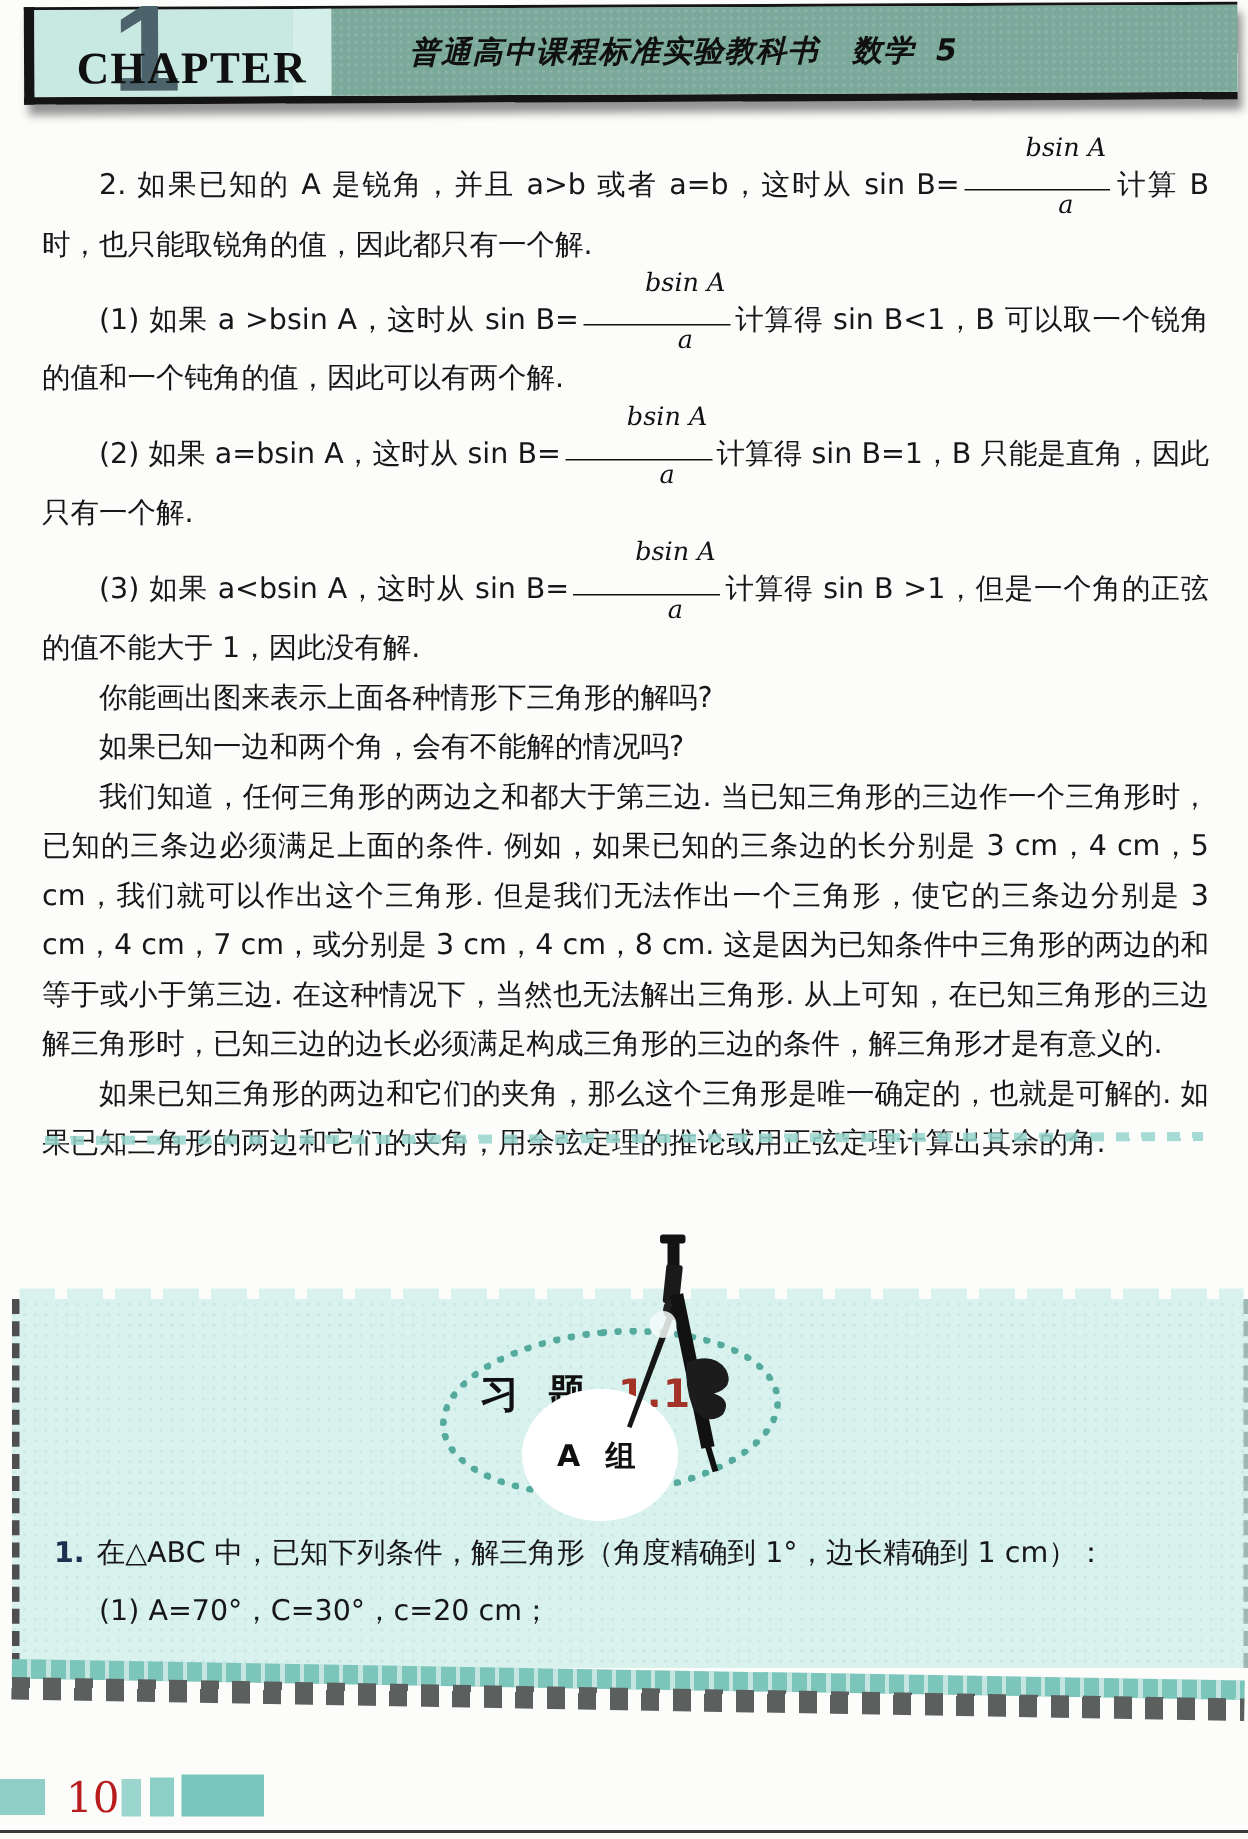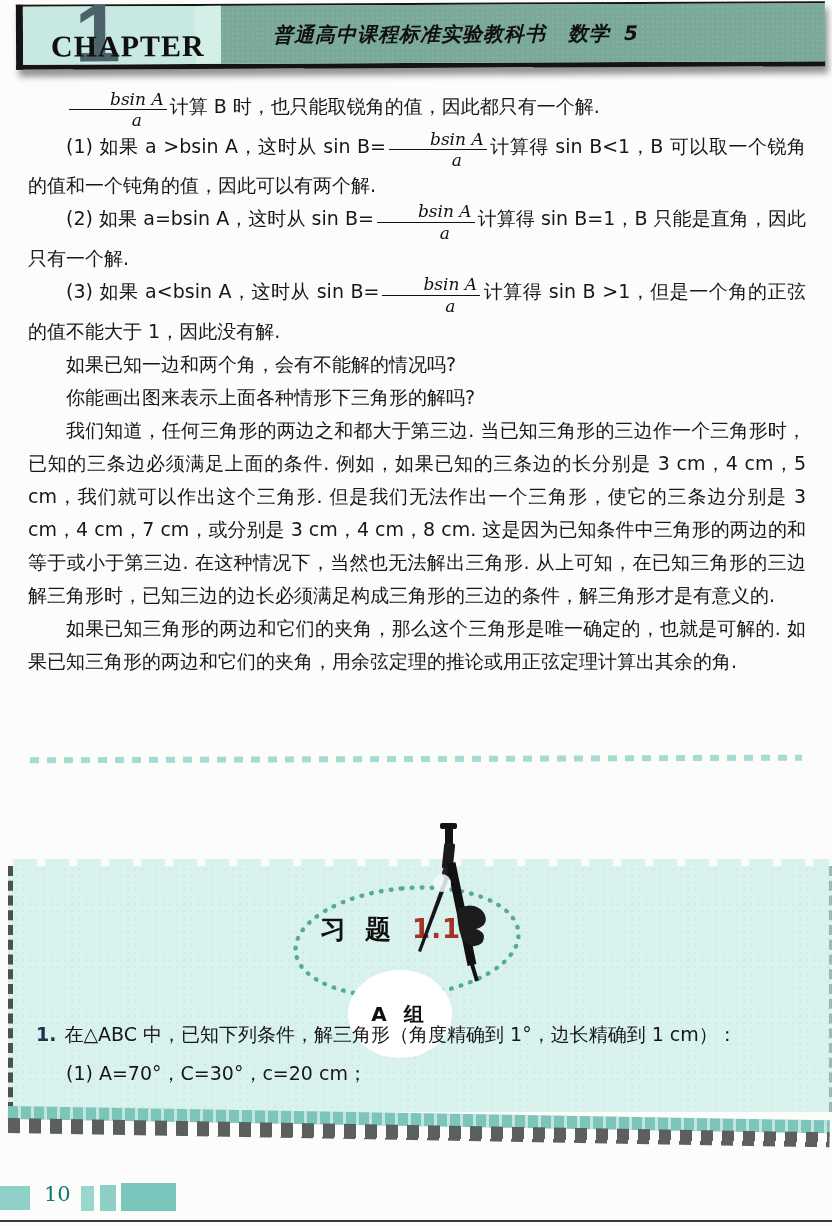--- a/index.html
+++ b/index.html
@@ -20,21 +20,21 @@
              background-image:radial-gradient(rgba(255,255,255,.12) 1px,transparent 1px);background-size:5px 5px;}
   .book-title{font-weight:bold;font-style:italic;font-size:20px;color:#101010;letter-spacing:1px;}
   .book-title .gap{display:inline-block;width:22px;}
 
   
   .bodytext{position:absolute;left:28px;top:90px;width:778px;font-size:19px;line-height:33px;
             color:#171717;text-align:justify;}
   .bodytext p{margin:0;text-indent:2em;}
   .frac{display:inline-block;vertical-align:-13px;text-align:center;margin:0 3px;line-height:1.08;
         font-family:"DejaVu Serif",serif;font-style:italic;font-size:17px;color:#111;}
-  .frac .num{display:block;border-bottom:1.5px solid #111;padding:0 3px 1px;}
+  .frac .num{display:block;border-bottom:1.5px solid #111;padding:0 3px 18px;}
   .frac .den{display:block;padding-top:1px;}
 
   
   .sep{position:absolute;left:30px;top:756px;width:772px;height:6px;
        background:repeating-linear-gradient(90deg,#96d5cd 0 9px,transparent 9px 17px);
        transform:rotate(-0.2deg);opacity:.85;}
 
   
   .exbox{position:absolute;left:8px;top:866px;width:816px;height:246px;background:#d9f2ee;
          background-image:radial-gradient(rgba(110,185,175,.16) 1px,transparent 1px);background-size:7px 7px;
@@ -46,33 +46,33 @@
   .torn .teal{height:13px;background:#7cc5bb;
         background-image:repeating-linear-gradient(90deg,transparent 0 10px,rgba(255,255,255,.55) 10px 13px);}
   .torn .tabs{height:15px;margin-top:-1px;
         background:repeating-linear-gradient(90deg,#5b605f 0 12px,transparent 12px 21px);}
 
   .ellipse{position:absolute;left:293px;top:886px;width:218px;height:102px;border:5px dotted #55aa9e;
            border-radius:50%;transform:rotate(-5deg);}
   .extitle{position:absolute;left:320px;top:912px;font-size:26px;font-weight:bold;color:#101010;
            letter-spacing:5px;white-space:nowrap;}
   .extitle .num{color:#a23326;letter-spacing:1px;margin-left:16px;}
-  .agroup{position:absolute;left:348px;top:970px;width:104px;height:88px;background:#ffffff;
+  .agroup{position:absolute;left:348px;top:926px;width:104px;height:88px;background:#ffffff;
           border-radius:50%;display:flex;align-items:center;justify-content:center;
           font-size:20px;font-weight:bold;color:#101010;letter-spacing:5px;}
   .compass{position:absolute;left:398px;top:813px;width:130px;height:185px;}
 
   .problems{position:absolute;left:36px;top:1022px;width:762px;font-size:19px;color:#171717;}
   .prob-line{display:flex;align-items:baseline;}
   .prob-num{color:#1e3050;font-weight:bold;margin-right:8px;}
   .prob-sub{margin:13px 0 0 30px;}
 
   
   .f-block-edge{position:absolute;left:0;top:1186px;width:30px;height:24px;background:#8ed0c7;}
-  .page-num{position:absolute;left:44px;top:1182px;font-family:"DejaVu Serif",serif;font-size:21px;color:#0f766e;}
+  .page-num{position:absolute;left:44px;top:1182px;font-family:"DejaVu Serif",serif;font-size:28px;color:#b91c1c;}
   .f-sq1{position:absolute;left:81px;top:1186px;width:13px;height:25px;background:#9bd6ce;}
   .f-sq2{position:absolute;left:100px;top:1185px;width:16px;height:26px;background:#8ccfc6;}
   .f-rect{position:absolute;left:121px;top:1183px;width:55px;height:28px;background:#79c6bc;}
   .bottom-line{position:absolute;left:0;top:1220px;width:832px;height:2px;background:#3b3b3b;}
 </style>
 </head>
 <body>
 
 <div class="page">
 
@@ -82,31 +82,31 @@
       <div class="chapter">CHAPTER</div>
     </div>
     <div class="hdr-right">
       <div class="book-title">
         <span>普通高中课程标准实验教科书</span><span class="gap"></span><span>数学</span><span class="gap" style="width:14px;"></span><span>5</span>
       </div>
     </div>
   </div>
 
   <div class="bodytext">
-    <p><span class="frac"><span class="num">bsin A</span><span class="den">a</span></span><span>计算 B 时，也只能取锐角的值，因此都只有一个解.</span></p>
+    <p><span>2. 如果已知的 A 是锐角，并且 a&gt;b 或者 a=b，这时从 sin B=</span><span class="frac"><span class="num">bsin A</span><span class="den">a</span></span><span>计算 B 时，也只能取锐角的值，因此都只有一个解.</span></p>
 
 
     <p><span>(1) 如果 a &gt;bsin A，这时从 sin B=</span><span class="frac"><span class="num">bsin A</span><span class="den">a</span></span><span>计算得 sin B&lt;1，B 可以取一个锐角的值和一个钝角的值，因此可以有两个解.</span></p>
 
     <p><span>(2) 如果 a=bsin A，这时从 sin B=</span><span class="frac"><span class="num">bsin A</span><span class="den">a</span></span><span>计算得 sin B=1，B 只能是直角，因此只有一个解.</span></p>
 
     <p><span>(3) 如果 a&lt;bsin A，这时从 sin B=</span><span class="frac"><span class="num">bsin A</span><span class="den">a</span></span><span>计算得 sin B &gt;1，但是一个角的正弦的值不能大于 1，因此没有解.</span></p>
 
+    <p>你能画出图来表示上面各种情形下三角形的解吗?</p>
     <p>如果已知一边和两个角，会有不能解的情况吗?</p>
-    <p>你能画出图来表示上面各种情形下三角形的解吗?</p>
     <p>我们知道，任何三角形的两边之和都大于第三边. 当已知三角形的三边作一个三角形时，已知的三条边必须满足上面的条件. 例如，如果已知的三条边的长分别是 3 cm，4 cm，5 cm，我们就可以作出这个三角形. 但是我们无法作出一个三角形，使它的三条边分别是 3 cm，4 cm，7 cm，或分别是 3 cm，4 cm，8 cm. 这是因为已知条件中三角形的两边的和等于或小于第三边. 在这种情况下，当然也无法解出三角形. 从上可知，在已知三角形的三边解三角形时，已知三边的边长必须满足构成三角形的三边的条件，解三角形才是有意义的.</p>
     <p>如果已知三角形的两边和它们的夹角，那么这个三角形是唯一确定的，也就是可解的. 如果已知三角形的两边和它们的夹角，用余弦定理的推论或用正弦定理计算出其余的角.</p>
   </div>
 
   <div class="sep"></div>
 
   <div class="exbox"></div>
   <div class="torn">
     <div class="teal"></div>
     <div class="tabs"></div>

